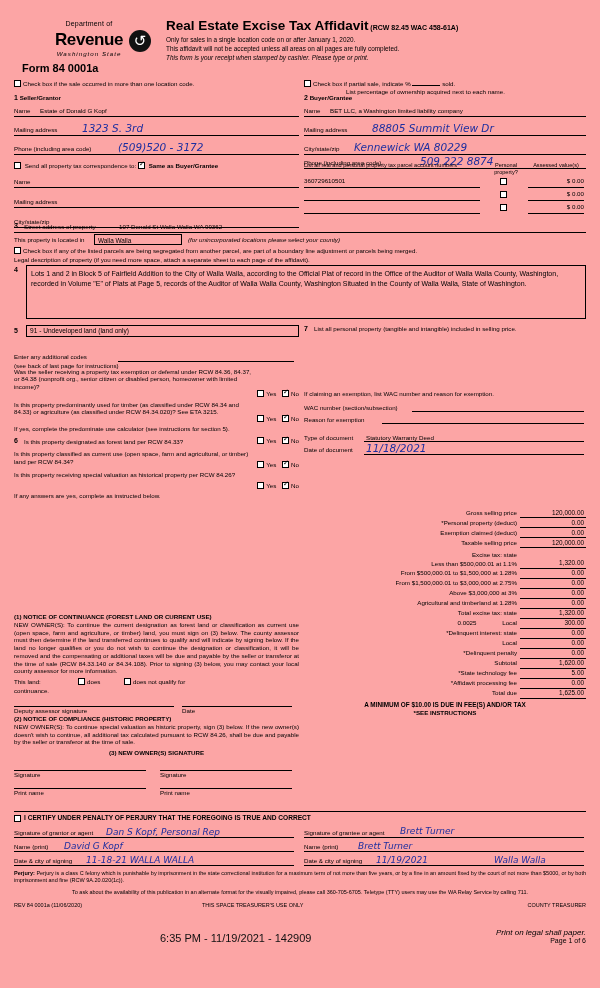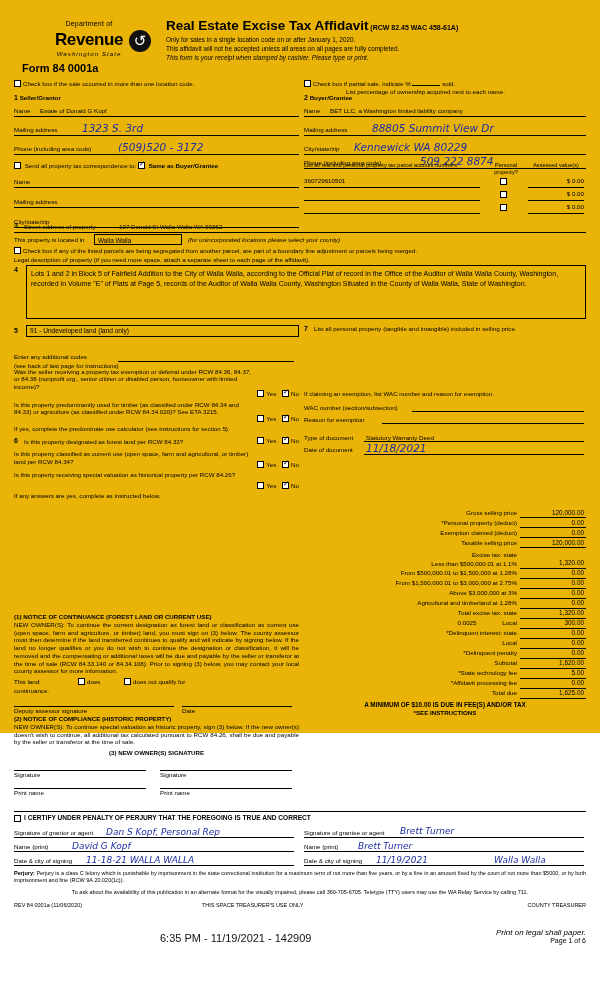--- a/index.html
+++ b/index.html
@@ -12,22 +12,22 @@
     height: 988px;
     font-family: "Liberation Sans", sans-serif;
     color: #000;
     position: relative;
     overflow: hidden;
   }
   .page {
     position: absolute;
     left: 0; top: 0;
     width: 600px;
-    height: 733px;
-    background: #eab308;
+    height: 988px;
+    background: #fca5a5;
   }
   .sheet {
     position: absolute;
     left: 14px;
     top: 18px;
     width: 572px;
     height: 900px;
     font-size: 6.2px;
     line-height: 1.25;
   }
@@ -543,21 +543,21 @@
       </div>
       <div class="row" style="height:46px;">
         <div class="colL" style="top:0;width:285px;">
           <div style="position:relative;height:14px;">
             <span class="lbl" style="position:absolute;left:0;bottom:1px;">Signature of grantor or agent</span>
             <span class="hand" style="position:absolute;left:92px;bottom:0px;">Dan S Kopf, Personal Rep</span>
             <span class="ul" style="position:absolute;left:0;bottom:0;width:280px;height:11px;"></span>
           </div>
           <div style="position:relative;height:14px;">
             <span class="lbl" style="position:absolute;left:0;bottom:1px;">Name (print)</span>
-            <span class="hand" style="position:absolute;left:58px;bottom:0px;">David G Kopf</span>
+            <span class="hand" style="position:absolute;left:50px;bottom:0px;">David G Kopf</span>
             <span class="ul" style="position:absolute;left:0;bottom:0;width:280px;height:11px;"></span>
           </div>
           <div style="position:relative;height:14px;">
             <span class="lbl" style="position:absolute;left:0;bottom:1px;">Date &amp; city of signing</span>
             <span class="hand" style="position:absolute;left:72px;bottom:0px;">11-18-21  WALLA WALLA</span>
             <span class="ul" style="position:absolute;left:0;bottom:0;width:280px;height:11px;"></span>
           </div>
         </div>
         <div class="colR" style="top:0;">
           <div style="position:relative;height:14px;">

